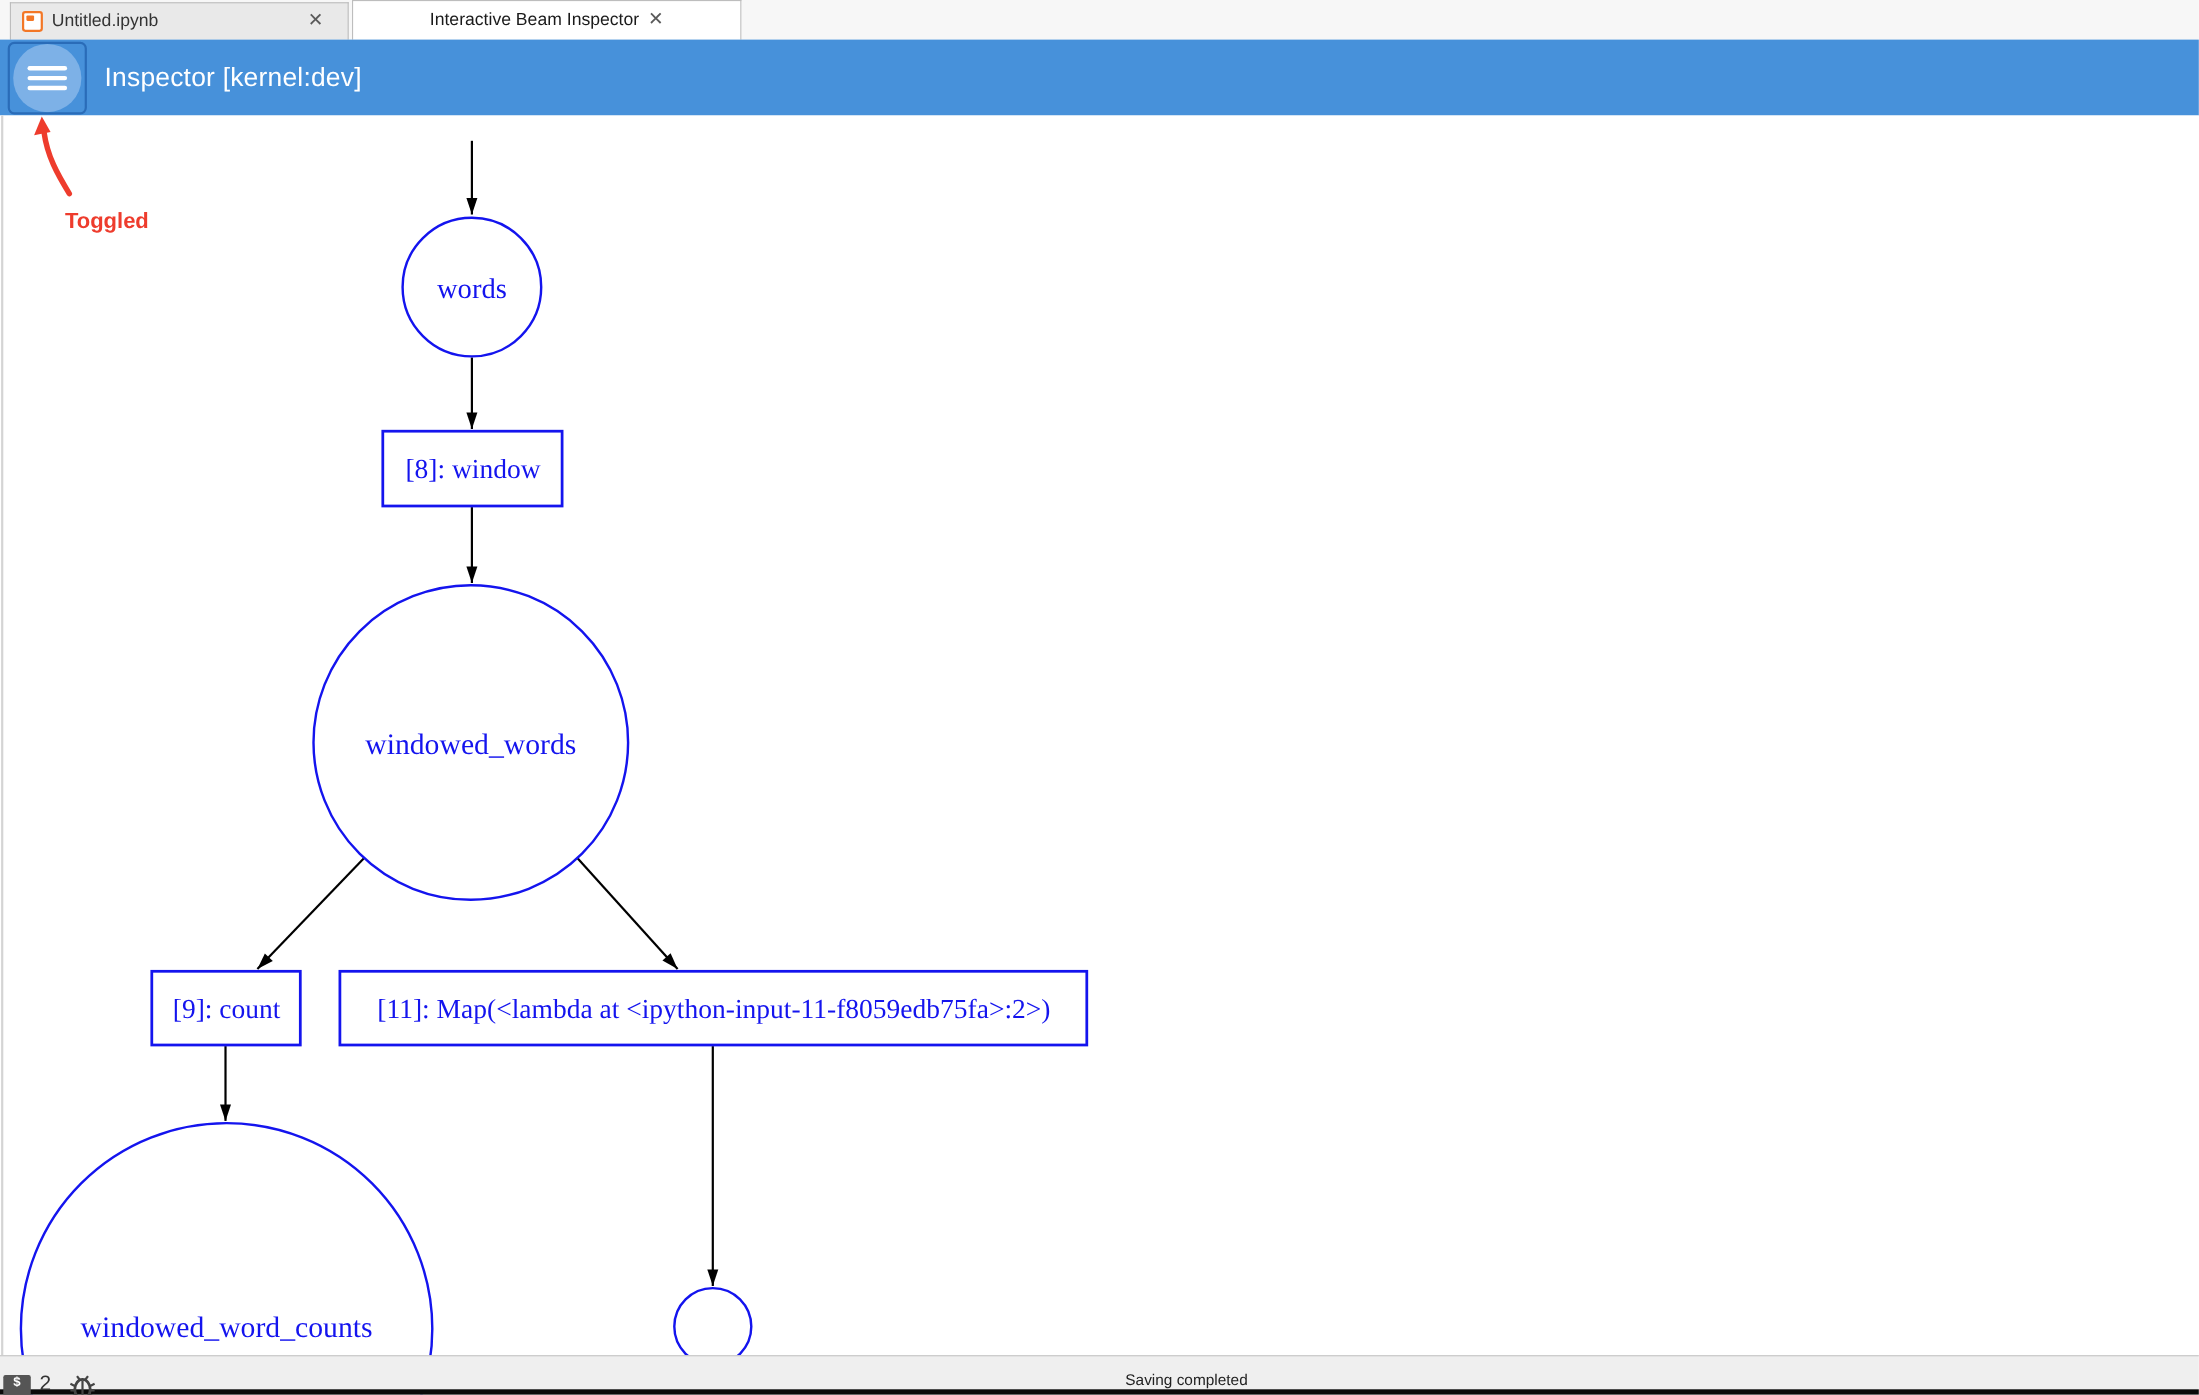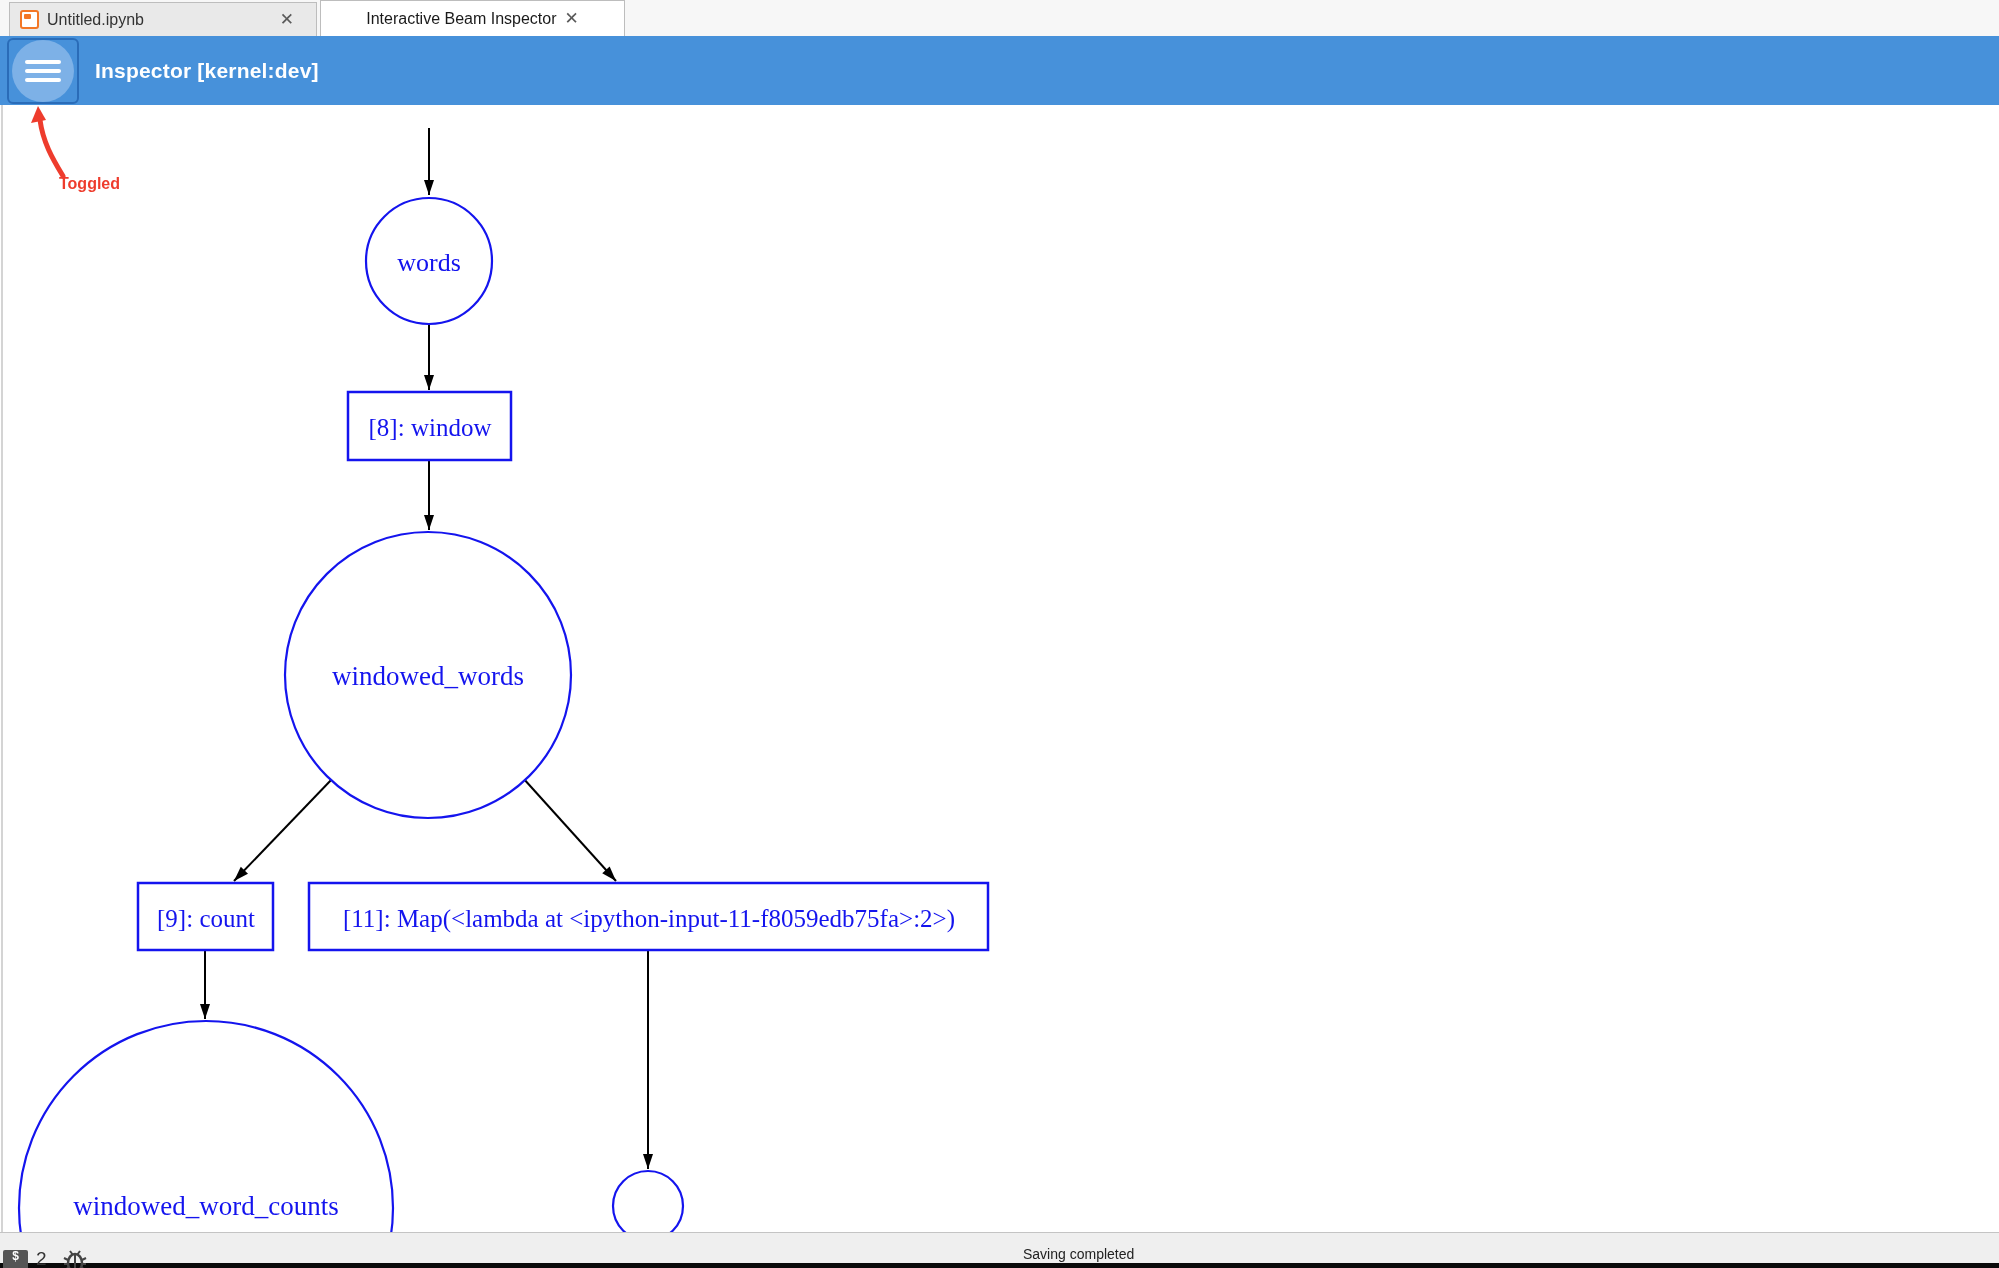--- a/index.html
+++ b/index.html
@@ -13,21 +13,21 @@
     position:absolute;left:0;top:0;width:1999px;height:36px;
     background:#f7f7f7;border-bottom:0;
   }
   .tab{
     position:absolute;top:2px;height:34px;box-sizing:border-box;
     display:flex;align-items:center;gap:8px;
     border:1px solid #bdbdbd;border-bottom:none;
     font-size:16px;color:#333;padding:0 10px;
   }
   .tab.inactive{left:9px;width:308px;background:#e9e9e9;}
-  .tab.active{left:320px;width:305px;background:#ffffff;top:0;height:36px;justify-content:center;color:#1a1a1a;}
+  .tab.active{left:320px;width:354px;background:#ffffff;top:0;height:36px;justify-content:center;color:#1a1a1a;}
   .tab .close{
     font-size:17px;color:#5a5a5a;line-height:1;cursor:pointer;
     font-family:"DejaVu Sans",sans-serif;
   }
   .tab.inactive .close{margin-left:auto;margin-right:12px;}
   .nb-icon{
     width:15px;height:15px;border:2px solid #f37726;border-radius:3px;
     background:#fff;position:relative;flex:0 0 auto;
   }
   .nb-icon::after{
@@ -45,37 +45,37 @@
     background:#4791da;cursor:pointer;overflow:hidden;
   }
   .menu-ripple{
     position:absolute;left:50%;top:50%;width:62px;height:62px;
     transform:translate(-50%,-50%);border-radius:50%;background:#7db1e7;
     display:flex;flex-direction:column;align-items:center;justify-content:center;gap:5px;
   }
   .menu-ripple .bar{width:36px;height:4px;background:#ffffff;border-radius:2px;}
   .appbar-title{
     position:absolute;left:95px;top:0;height:69px;display:flex;align-items:center;
-    color:#ffffff;font-size:21px;font-weight:bold;letter-spacing:.2px;
+    color:#ffffff;font-size:24px;font-weight:normal;letter-spacing:.2px;
   }
   
   .content{
     position:absolute;left:0;top:105px;width:1999px;height:1127px;background:#ffffff;
   }
   .content-left-border{
     position:absolute;left:1px;top:105px;width:2px;height:1127px;background:#d4d4d4;
   }
   svg.overlay{position:absolute;left:0;top:0;z-index:2;}
   .graph-label{
     font-family:"Liberation Serif","DejaVu Serif",serif;
     fill:#1414ee;
   }
   .annotation-label{
-    position:absolute;left:59px;top:175px;z-index:3;
-    color:#ee3c2d;font-size:16px;font-weight:bold;
+    position:absolute;left:59px;top:190px;z-index:3;
+    color:#ee3c2d;font-size:20px;font-weight:bold;
   }
   
   .statusbar{
     position:absolute;left:0;top:1232px;width:1999px;height:36px;
     background:#efefef;border-top:1px solid #c4c4c4;box-sizing:border-box;z-index:5;
   }
   .statusbar .bottom-strip{
     position:absolute;left:0;bottom:0;width:100%;height:5px;background:#0a0a0a;
   }
   .term-icon{

